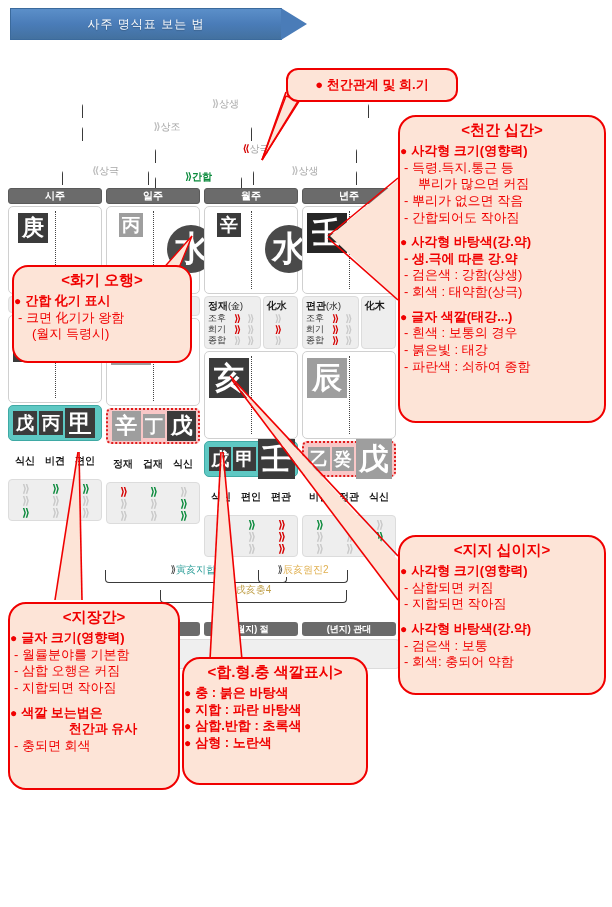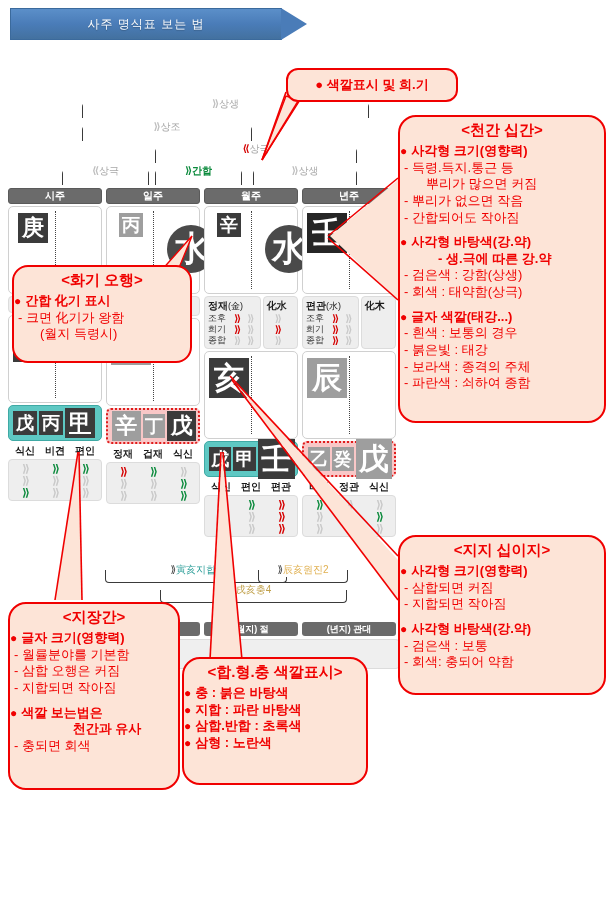--- a/index.html
+++ b/index.html
@@ -80,21 +80,21 @@
   .ar-x{color:#c9c9c9;font-weight:bold;letter-spacing:-2px;font-size:10px;}
   
   .jijang{
     height:36px;border-radius:5px;position:relative;margin-bottom:1px;
     display:flex;align-items:center;padding-left:4px;box-sizing:border-box;
   }
   .jj-green{background:#5ec8c3;border:1px solid #3fa9a4;}
   .jj-pink{background:#f9c7c7;border:2px dotted #e01b1b;}
   
   .godrow{display:flex;font-size:10px;font-weight:bold;color:#1b1b1b;
-          justify-content:space-around;padding:2px 2px;height:13px;line-height:13px;}
+          justify-content:space-around;padding:12px 2px;height:13px;line-height:13px;}
   .arrowbox{background:#eeeeee;border:1px solid #dcdcdc;border-radius:4px;padding:2px 1px;}
   .arrowline{display:flex;justify-content:space-around;height:12px;align-items:center;}
   .arrowline i{font-style:normal;letter-spacing:-2px;font-weight:bold;font-size:11px;width:30px;text-align:center;}
   .a-g{color:#0b8a3c;}
   .a-r{color:#d50000;}
   .a-x{color:#c9c9c9;}
 
   
   .brk2{position:absolute;border:1px solid #3a3a3a;border-top:none;height:12px;border-radius:0 0 4px 4px;}
   .brk2 .t{position:absolute;left:0;right:0;top:-7px;text-align:center;font-size:10px;background:#fff;white-space:nowrap;}
@@ -112,21 +112,21 @@
     color:#f00000;font-weight:bold;box-sizing:border-box;z-index:40;
     font-family:"Liberation Sans","DejaVu Sans",sans-serif;
   }
   .callout .hd{text-align:center;font-size:15px;margin:4px 0 3px 0;}
   .callout ul{list-style:none;margin:0;padding:0;}
   .callout li{font-size:13px;line-height:1.28;white-space:nowrap;}
   .callout li.b::before{content:"\25CF";margin-right:4px;font-size:12px;}
   .callout li.b{font-weight:bold;}
   .callout li.s{font-weight:normal;padding-left:4px;}
   .callout li.sp{height:8px;}
-  .callout li.ind{padding-left:26px;font-weight:normal;}
+  .callout li.ind{padding-left:18px;font-weight:normal;}
   .leader{position:absolute;z-index:30;}
   .leader svg{display:block;overflow:visible;}
   #cal-top{left:286px;top:68px;width:172px;height:34px;border-radius:12px;
            display:flex;align-items:center;justify-content:center;}
   #cal-top .ln1{font-size:13px;}
   #cal-hwagi{left:12px;top:265px;width:180px;height:98px;border-radius:16px;}
   #cal-cheongan{left:398px;top:115px;width:208px;height:308px;}
   #cal-jiji{left:398px;top:535px;width:208px;height:160px;}
   #cal-jijanggan{left:8px;top:602px;width:172px;height:188px;}
   #cal-hapcolor{left:182px;top:657px;width:186px;height:128px;}
@@ -152,21 +152,21 @@
 <div class="brk" style="left:155px;top:148px;width:200px;">
   <div class="t">
     <span class="rr">⟪</span><span class="k">상극</span>
   </div>
 </div>
 <div class="brk" style="left:62px;top:170px;width:85px;">
   <div class="t">
     <span class="g">⟪</span><span class="k">상극</span>
   </div>
 </div>
-<div class="brk" style="left:155px;top:170px;width:85px;">
+<div class="brk" style="left:155px;top:176px;width:85px;">
   <div class="t">
     <span class="gg">⟫</span><span class="kg">간합</span>
   </div>
 </div>
 <div class="brk" style="left:253px;top:170px;width:102px;">
   <div class="t">
     <span class="g">⟫</span><span class="k">상생</span>
   </div>
 </div>
 
@@ -448,21 +448,21 @@
 
     <polygon points="210,660 222,452 242,660" fill="#fde4d7" stroke="none"></polygon>
     <line x1="210" y1="660" x2="221" y2="452" stroke="#f00000" stroke-width="1.6"></line>
     <line x1="242" y1="660" x2="223" y2="452" stroke="#f00000" stroke-width="1.6"></line>
   </svg>
 </div>
 
 <div class="callout" id="cal-top">
   <div class="ln1">
     <span>●</span>
-    <span>색깔표시 및 희.기</span>
+    <span>천간관계 및 희.기</span>
   </div>
 </div>
 
 <div class="callout" id="cal-hwagi">
   <div class="hd">&lt;화기 오행&gt;</div>
   <ul>
       <li class="b">간합 化기 표시</li>
       <li class="s">- 크면 化기가 왕함</li>
       <li class="ind">(월지 득령시)</li>
     </ul>
@@ -471,28 +471,27 @@
 <div class="callout" id="cal-cheongan">
   <div class="hd">&lt;천간 십간&gt;</div>
   <ul>
       <li class="b">사각형 크기(영향력)</li>
       <li class="s">- 득령.득지.통근 등</li>
       <li class="ind">뿌리가 많으면  커짐</li>
       <li class="s">- 뿌리가 없으면 작음</li>
       <li class="s">- 간합되어도 작아짐</li>
       <li class="sp"></li>
       <li class="b">사각형 바탕색(강.약)</li>
-      <li class="s" style="font-weight: bold; margin-left: 34px;">- 생.극에 따른 강.약</li>
+      <li class="s" style="font-weight: bold;">- 생.극에 따른 강.약</li>
       <li class="s">- 검은색 : 강함(상생)</li>
       <li class="s">- 회색 : 태약함(상극)</li>
       <li class="sp"></li>
       <li class="b">글자 색깔(태강...)</li>
       <li class="s">- 흰색 : 보통의 경우</li>
       <li class="s">- 붉은빛 : 태강</li>
-      <li class="s">- 보라색 : 종격의 주체</li>
       <li class="s">- 파란색 : 쇠하여 종함</li>
     </ul>
 </div>
 
 <div class="callout" id="cal-jiji">
   <div class="hd">&lt;지지 십이지&gt;</div>
   <ul>
       <li class="b">사각형 크기(영향력)</li>
       <li class="s">- 삼합되면 커짐</li>
       <li class="s">- 지합되면 작아짐</li>

